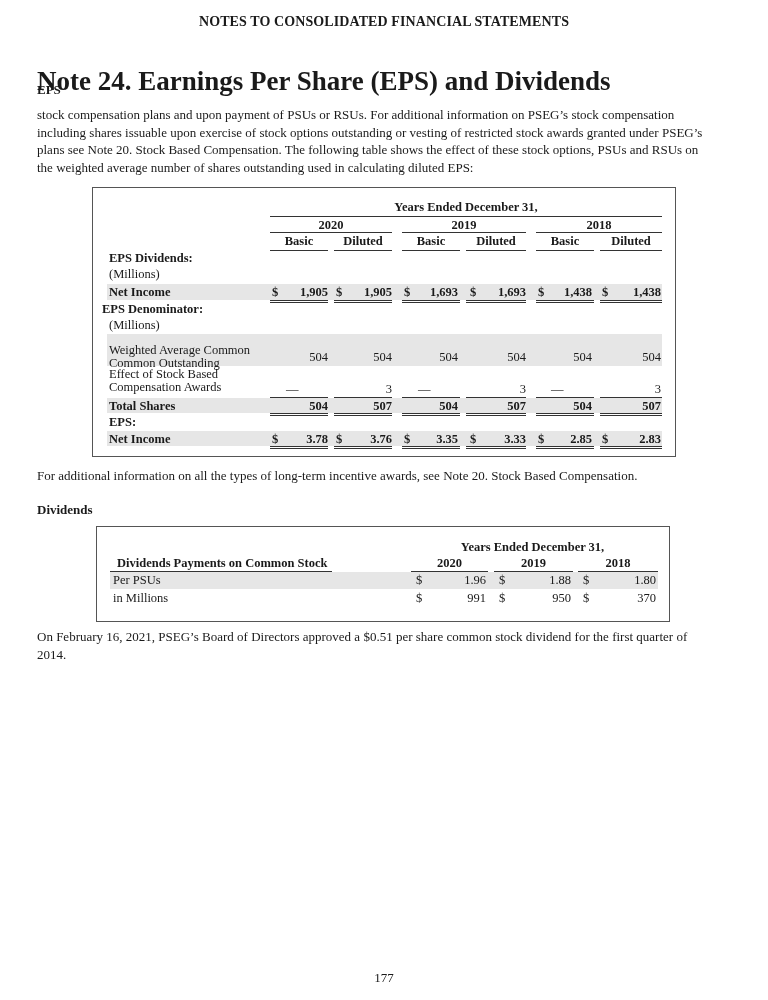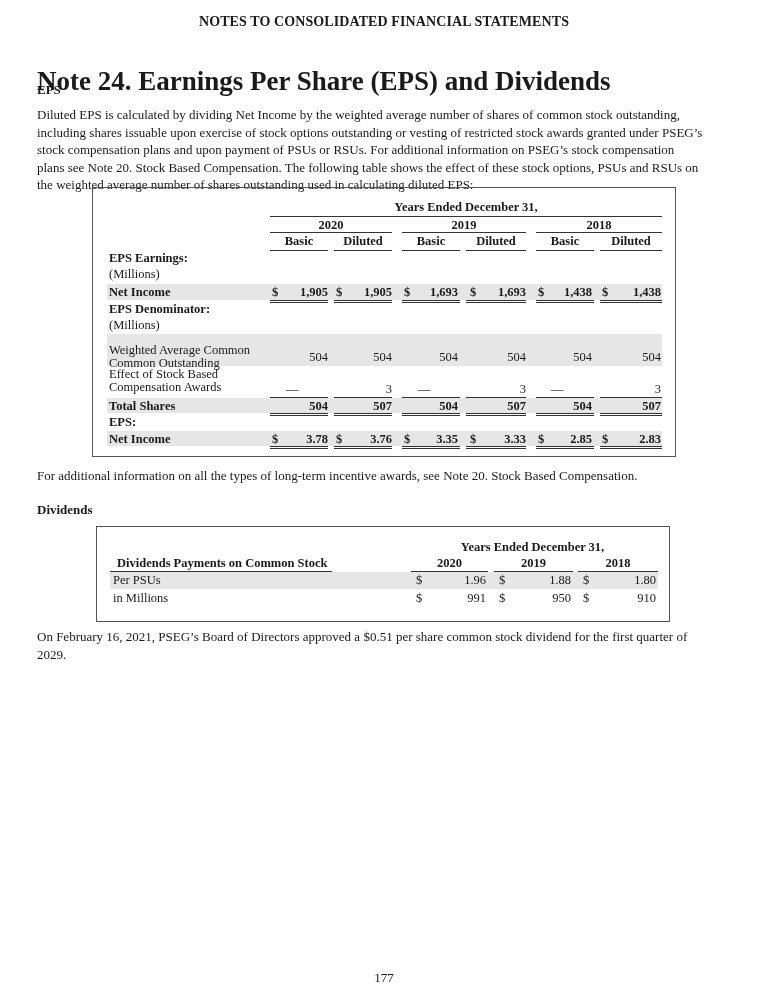--- a/index.html
+++ b/index.html
@@ -47,23 +47,22 @@
   }
 </style>
 </head>
 <body>
 
 <div class="page-header">NOTES TO CONSOLIDATED FINANCIAL STATEMENTS</div>
 <div class="note-title">Note 24. Earnings Per Share (EPS) and Dividends</div>
 <div class="sub-heading" style="top:82px">EPS</div>
 
 <div class="para" style="top:106px">
-  <div>Diluted EPS is calculated by dividing Net Income by the weighted average number of shares of common stock outstanding,</div>
+  <div>stock compensation plans and upon payment of PSUs or RSUs. For additional information on PSEG’s stock compensation</div>
   <div>including shares issuable upon exercise of stock options outstanding or vesting of restricted stock awards granted under PSEG’s</div>
-  <div>stock compensation plans and upon payment of PSUs or RSUs. For additional information on PSEG’s stock compensation</div>
   <div>plans see Note 20. Stock Based Compensation. The following table shows the effect of these stock options, PSUs and RSUs on</div>
   <div>the weighted average number of shares outstanding used in calculating diluted EPS:</div>
 </div>
 
 <div class="eps-box"></div>
 
 <div class="abs hdr-bold" style="top:200px; left:270px; width:392px; text-align:center">Years Ended December 31,</div>
 <div class="rule" style="top:216px; left:270px; width:392px"></div>
 <div class="abs hdr-bold" style="top:218px; left:270px; width:122px; text-align:center">2020</div>
 <div class="abs hdr-bold" style="top:218px; left:402px; width:124px; text-align:center">2019</div>
@@ -78,21 +77,21 @@
 <div class="abs hdr-bold" style="top:234px; left:466px; width:60px; text-align:center">Diluted</div>
 <div class="abs hdr-bold" style="top:234px; left:536px; width:58px; text-align:center">Basic</div>
 <div class="abs hdr-bold" style="top:234px; left:600px; width:62px; text-align:center">Diluted</div>
 <div class="rule" style="top:250px; left:270px; width:58px"></div>
 <div class="rule" style="top:250px; left:334px; width:58px"></div>
 <div class="rule" style="top:250px; left:402px; width:58px"></div>
 <div class="rule" style="top:250px; left:466px; width:60px"></div>
 <div class="rule" style="top:250px; left:536px; width:58px"></div>
 <div class="rule" style="top:250px; left:600px; width:62px"></div>
 
-<div class="cell bold" style="top:251px; left:109px">EPS Earnings:</div>
+<div class="cell bold" style="top:251px; left:109px">EPS Dividends:</div>
 <div class="cell" style="top:267px; left:109px">(Millions)</div>
 
 <div class="shade" style="top:284px; left:107px; width:555px; height:16px"></div>
 <div class="cell bold" style="top:285px; left:109px">Net Income</div>
 
 <div class="cell bold" style="top:285px; left:272px">$</div>
 <div class="cell bold r" style="top:285px; left:280px; width:48px">1,905</div>
 <div class="cell bold" style="top:285px; left:336px">$</div>
 <div class="cell bold r" style="top:285px; left:344px; width:48px">1,905</div>
 <div class="cell bold" style="top:285px; left:404px">$</div>
@@ -104,21 +103,21 @@
 <div class="cell bold" style="top:285px; left:602px">$</div>
 <div class="cell bold r" style="top:285px; left:610px; width:51px">1,438</div>
 
 <div class="dbl" style="top:300px; left:270px; width:58px"></div>
 <div class="dbl" style="top:300px; left:334px; width:58px"></div>
 <div class="dbl" style="top:300px; left:402px; width:58px"></div>
 <div class="dbl" style="top:300px; left:466px; width:60px"></div>
 <div class="dbl" style="top:300px; left:536px; width:58px"></div>
 <div class="dbl" style="top:300px; left:600px; width:62px"></div>
 
-<div class="cell bold" style="top:302px; left:109px">EPS Denominator:</div>
+<div class="cell bold" style="top:302px; left:102px">EPS Denominator:</div>
 <div class="cell" style="top:318px; left:109px">(Millions)</div>
 
 <div class="shade" style="top:334px; left:107px; width:555px; height:32px"></div>
 <div class="cell" style="top:344px; left:109px; line-height:13px">
   <div>Weighted Average Common</div>
   <div>Common Outstanding</div>
 </div>
 <div class="cell r" style="top:350px; left:270px; width:58px">504</div>
 <div class="cell r" style="top:350px; left:334px; width:58px">504</div>
 <div class="cell r" style="top:350px; left:402px; width:56px">504</div>
@@ -204,20 +203,20 @@
 <div class="cell r" style="top:573px; left:507px; width:64px">1.88</div>
 <div class="cell" style="top:573px; left:583px">$</div>
 <div class="cell r" style="top:573px; left:591px; width:65px">1.80</div>
 
 <div class="cell" style="top:591px; left:113px">in Millions</div>
 <div class="cell" style="top:591px; left:416px">$</div>
 <div class="cell r" style="top:591px; left:424px; width:62px">991</div>
 <div class="cell" style="top:591px; left:499px">$</div>
 <div class="cell r" style="top:591px; left:507px; width:64px">950</div>
 <div class="cell" style="top:591px; left:583px">$</div>
-<div class="cell r" style="top:591px; left:591px; width:65px">910</div>
+<div class="cell r" style="top:591px; left:591px; width:65px">370</div>
 
 <div class="para" style="top:628px">
   <div>On February 16, 2021, PSEG’s Board of Directors approved a $0.51 per share common stock dividend for the first quarter of</div>
-  <div>2029.</div>
+  <div>2014.</div>
 </div>
 
 <div class="page-num">177</div>
 
 </body></html>

